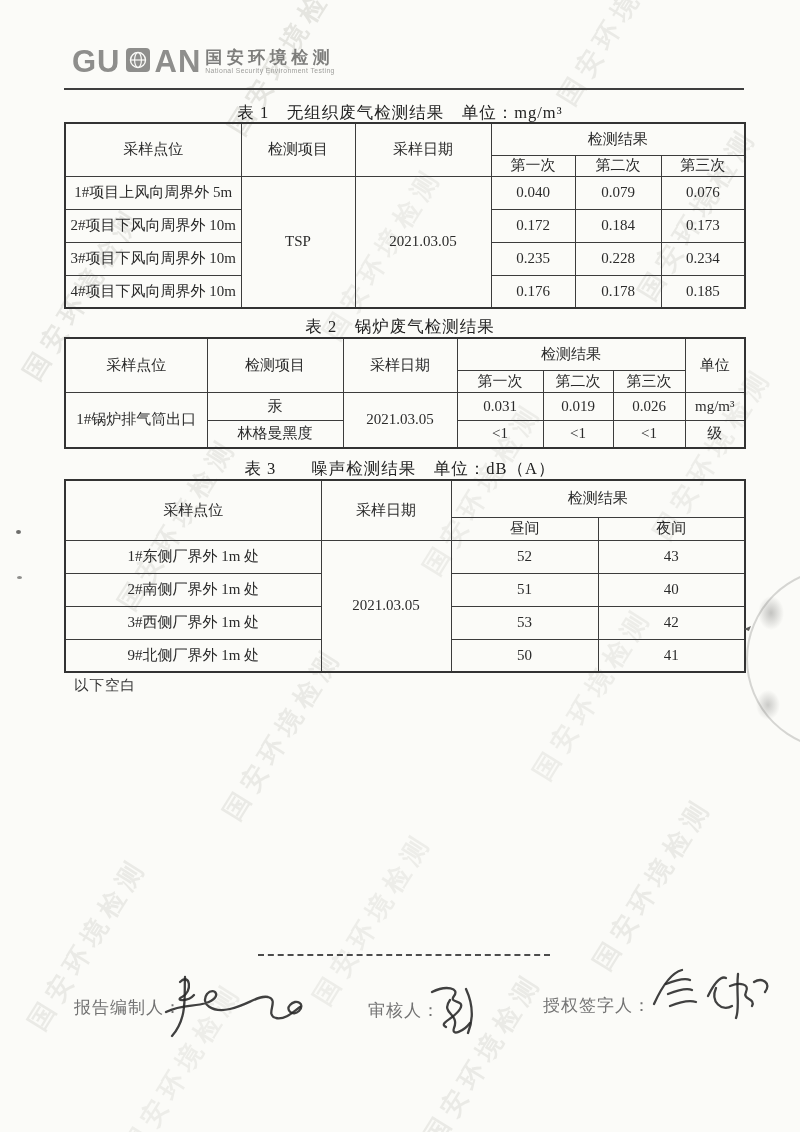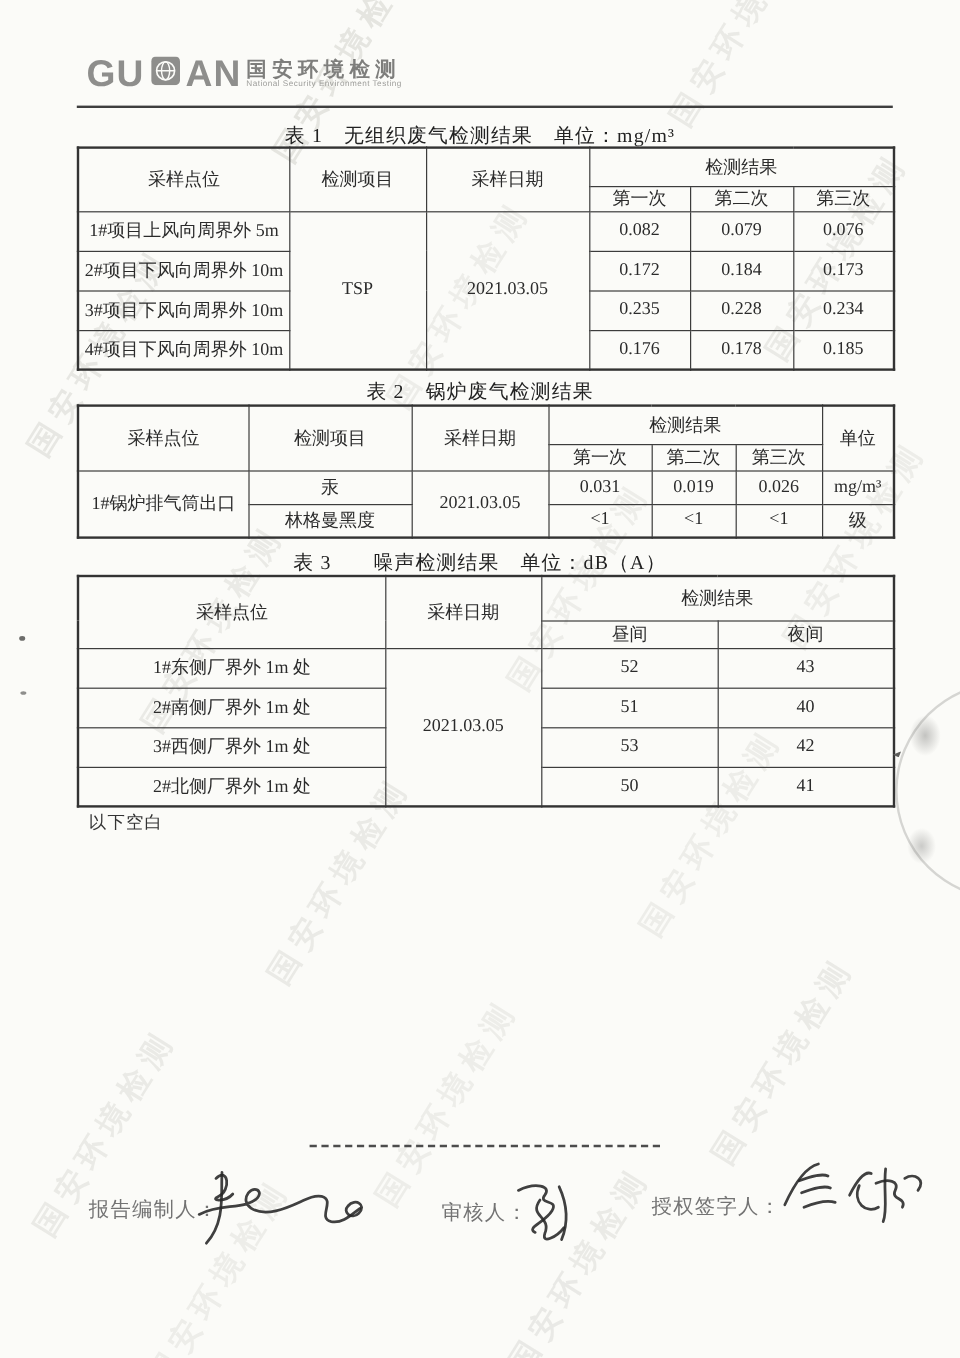--- a/index.html
+++ b/index.html
@@ -124,21 +124,21 @@
     </tr>
     <tr class="h2">
       <td>第一次</td>
       <td>第二次</td>
       <td>第三次</td>
     </tr>
     <tr class="d">
       <td>1#项目上风向周界外 5m</td>
       <td rowspan="4">TSP</td>
       <td rowspan="4">2021.03.05</td>
-      <td>0.082</td>
+      <td>0.040</td>
       <td>0.079</td>
       <td>0.076</td>
     </tr>
     <tr class="d">
       <td>2#项目下风向周界外 10m</td>
       <td>0.172</td>
       <td>0.184</td>
       <td>0.173</td>
     </tr>
     <tr class="d">
@@ -227,21 +227,21 @@
       <td>2#南侧厂界外 1m 处</td>
       <td>51</td>
       <td>40</td>
     </tr>
     <tr class="d">
       <td>3#西侧厂界外 1m 处</td>
       <td>53</td>
       <td>42</td>
     </tr>
     <tr class="d">
-      <td>2#北侧厂界外 1m 处</td>
+      <td>9#北侧厂界外 1m 处</td>
       <td>50</td>
       <td>41</td>
     </tr>
   </tbody>
     </table>
 
   <div class="below-blank">以下空白</div>
 
   <div class="seal"></div>
   <div class="seal-smudge1"></div>

